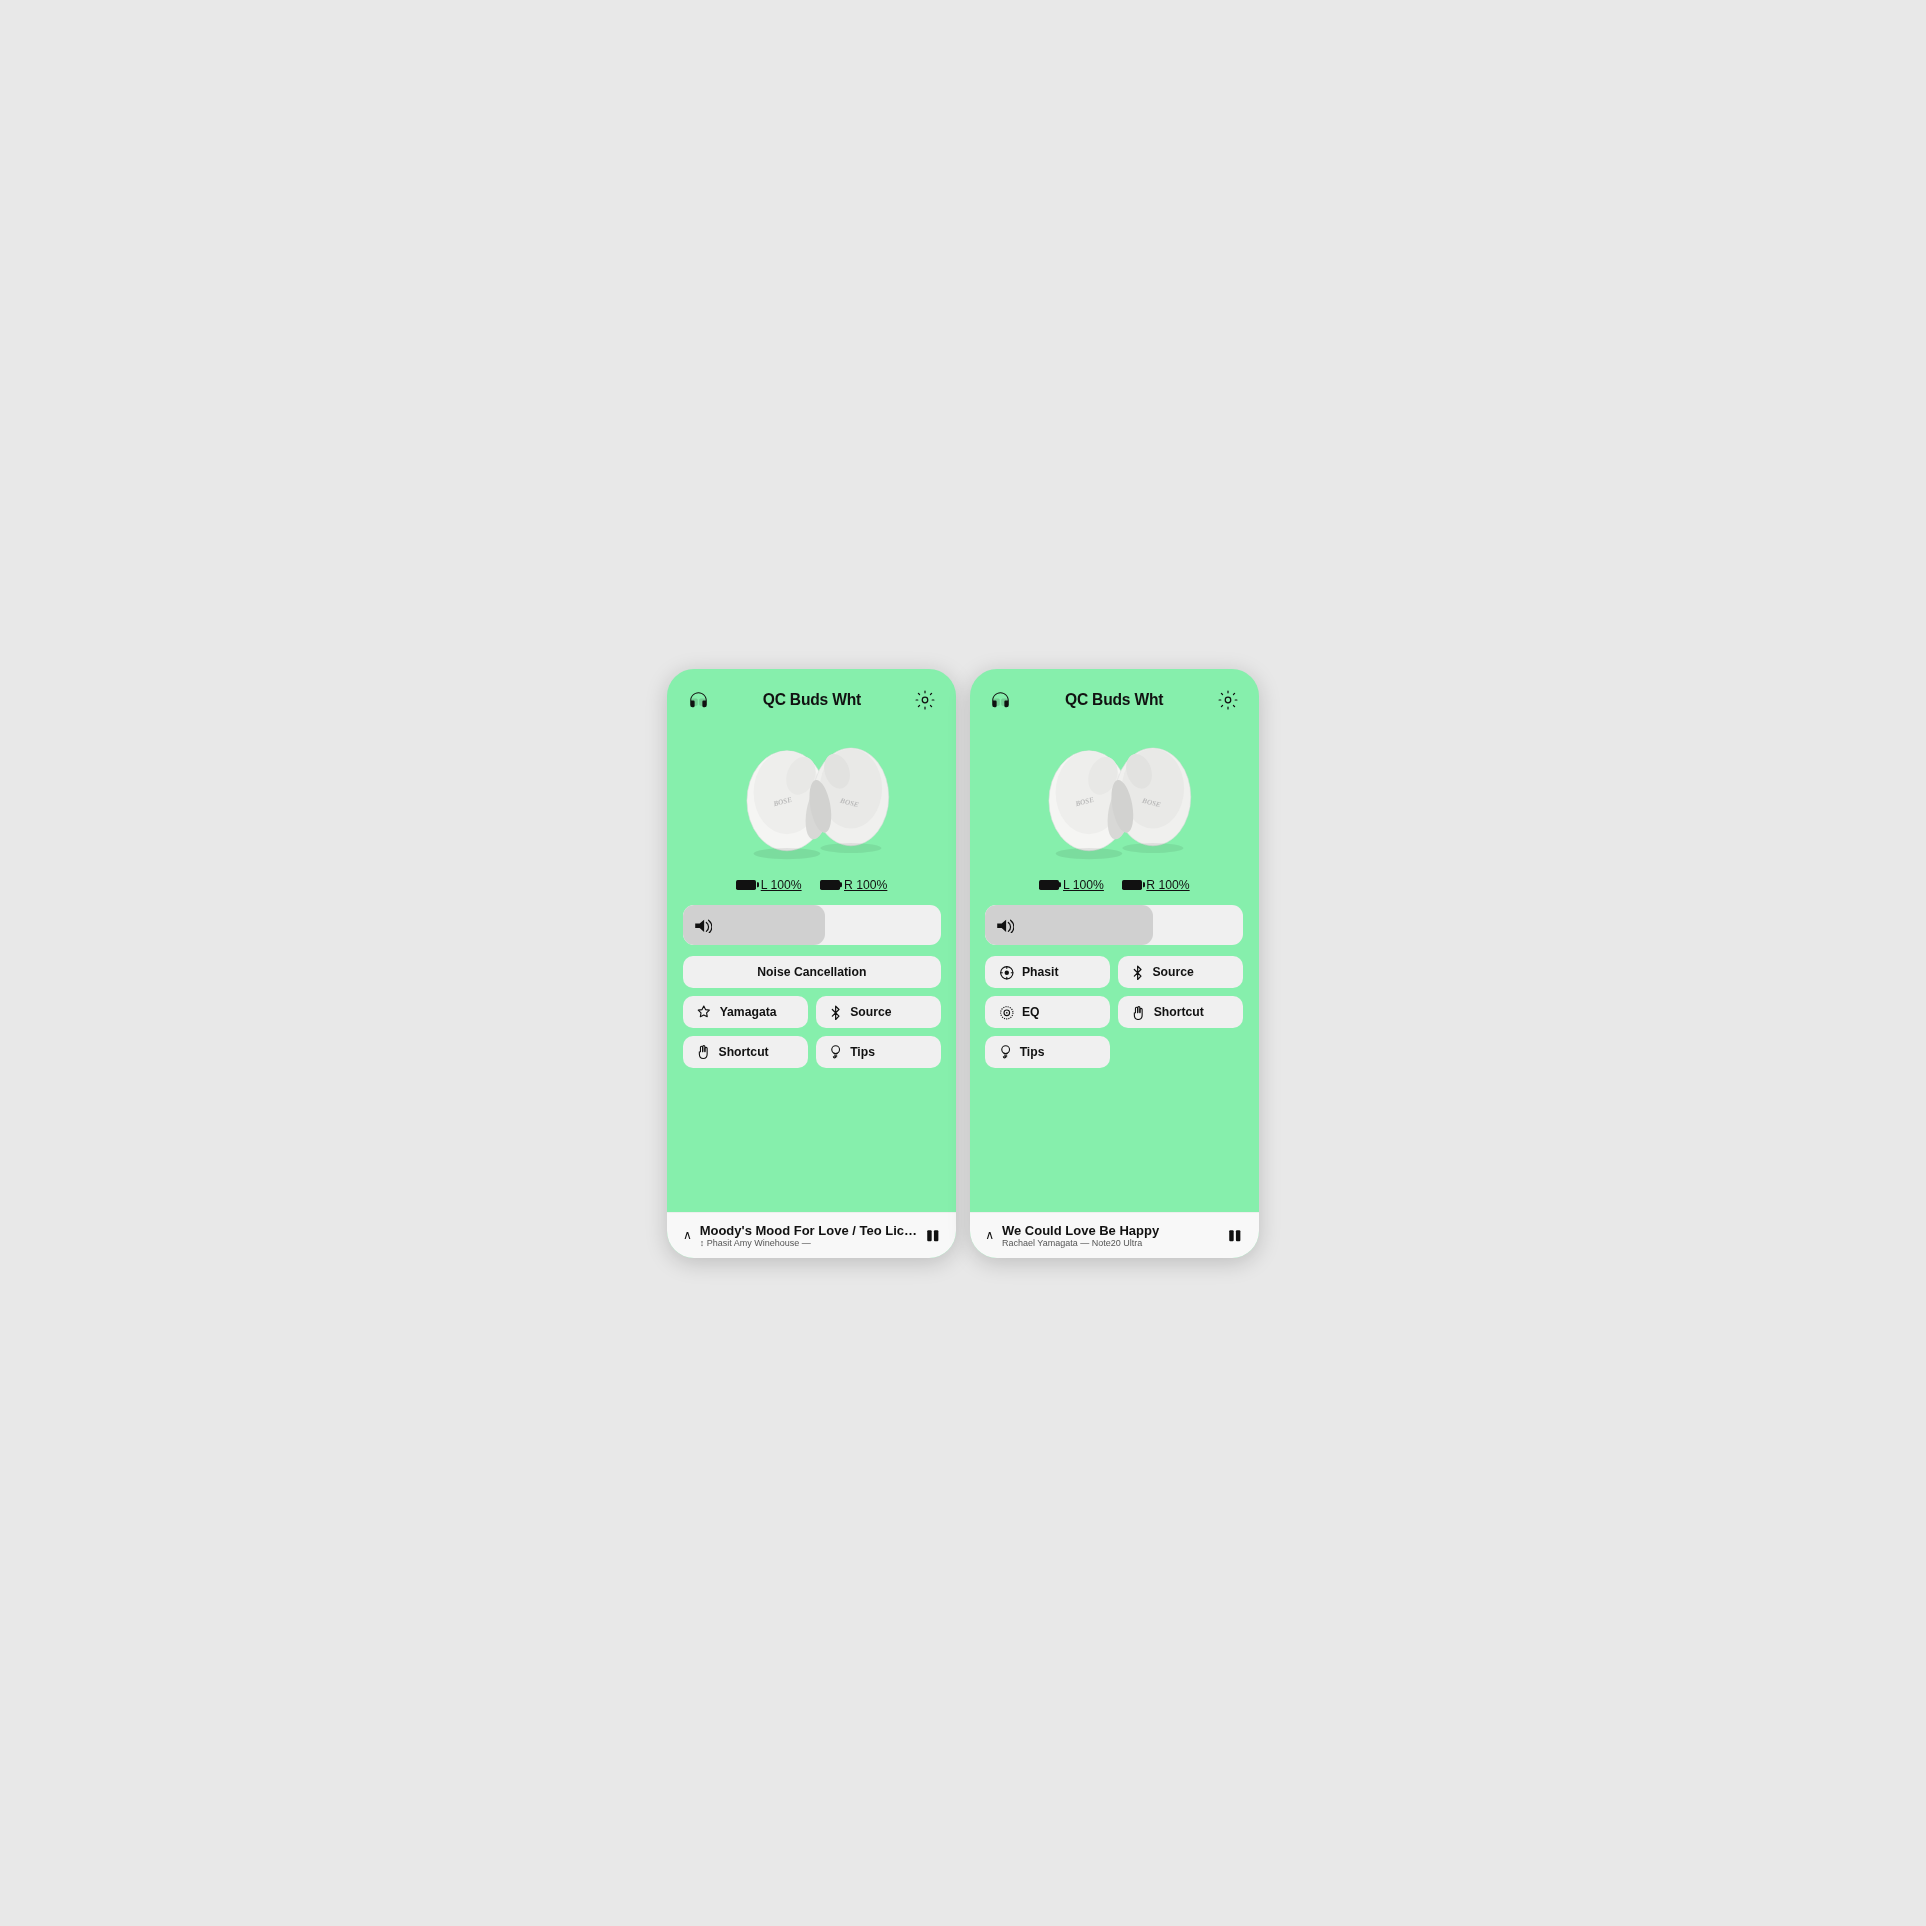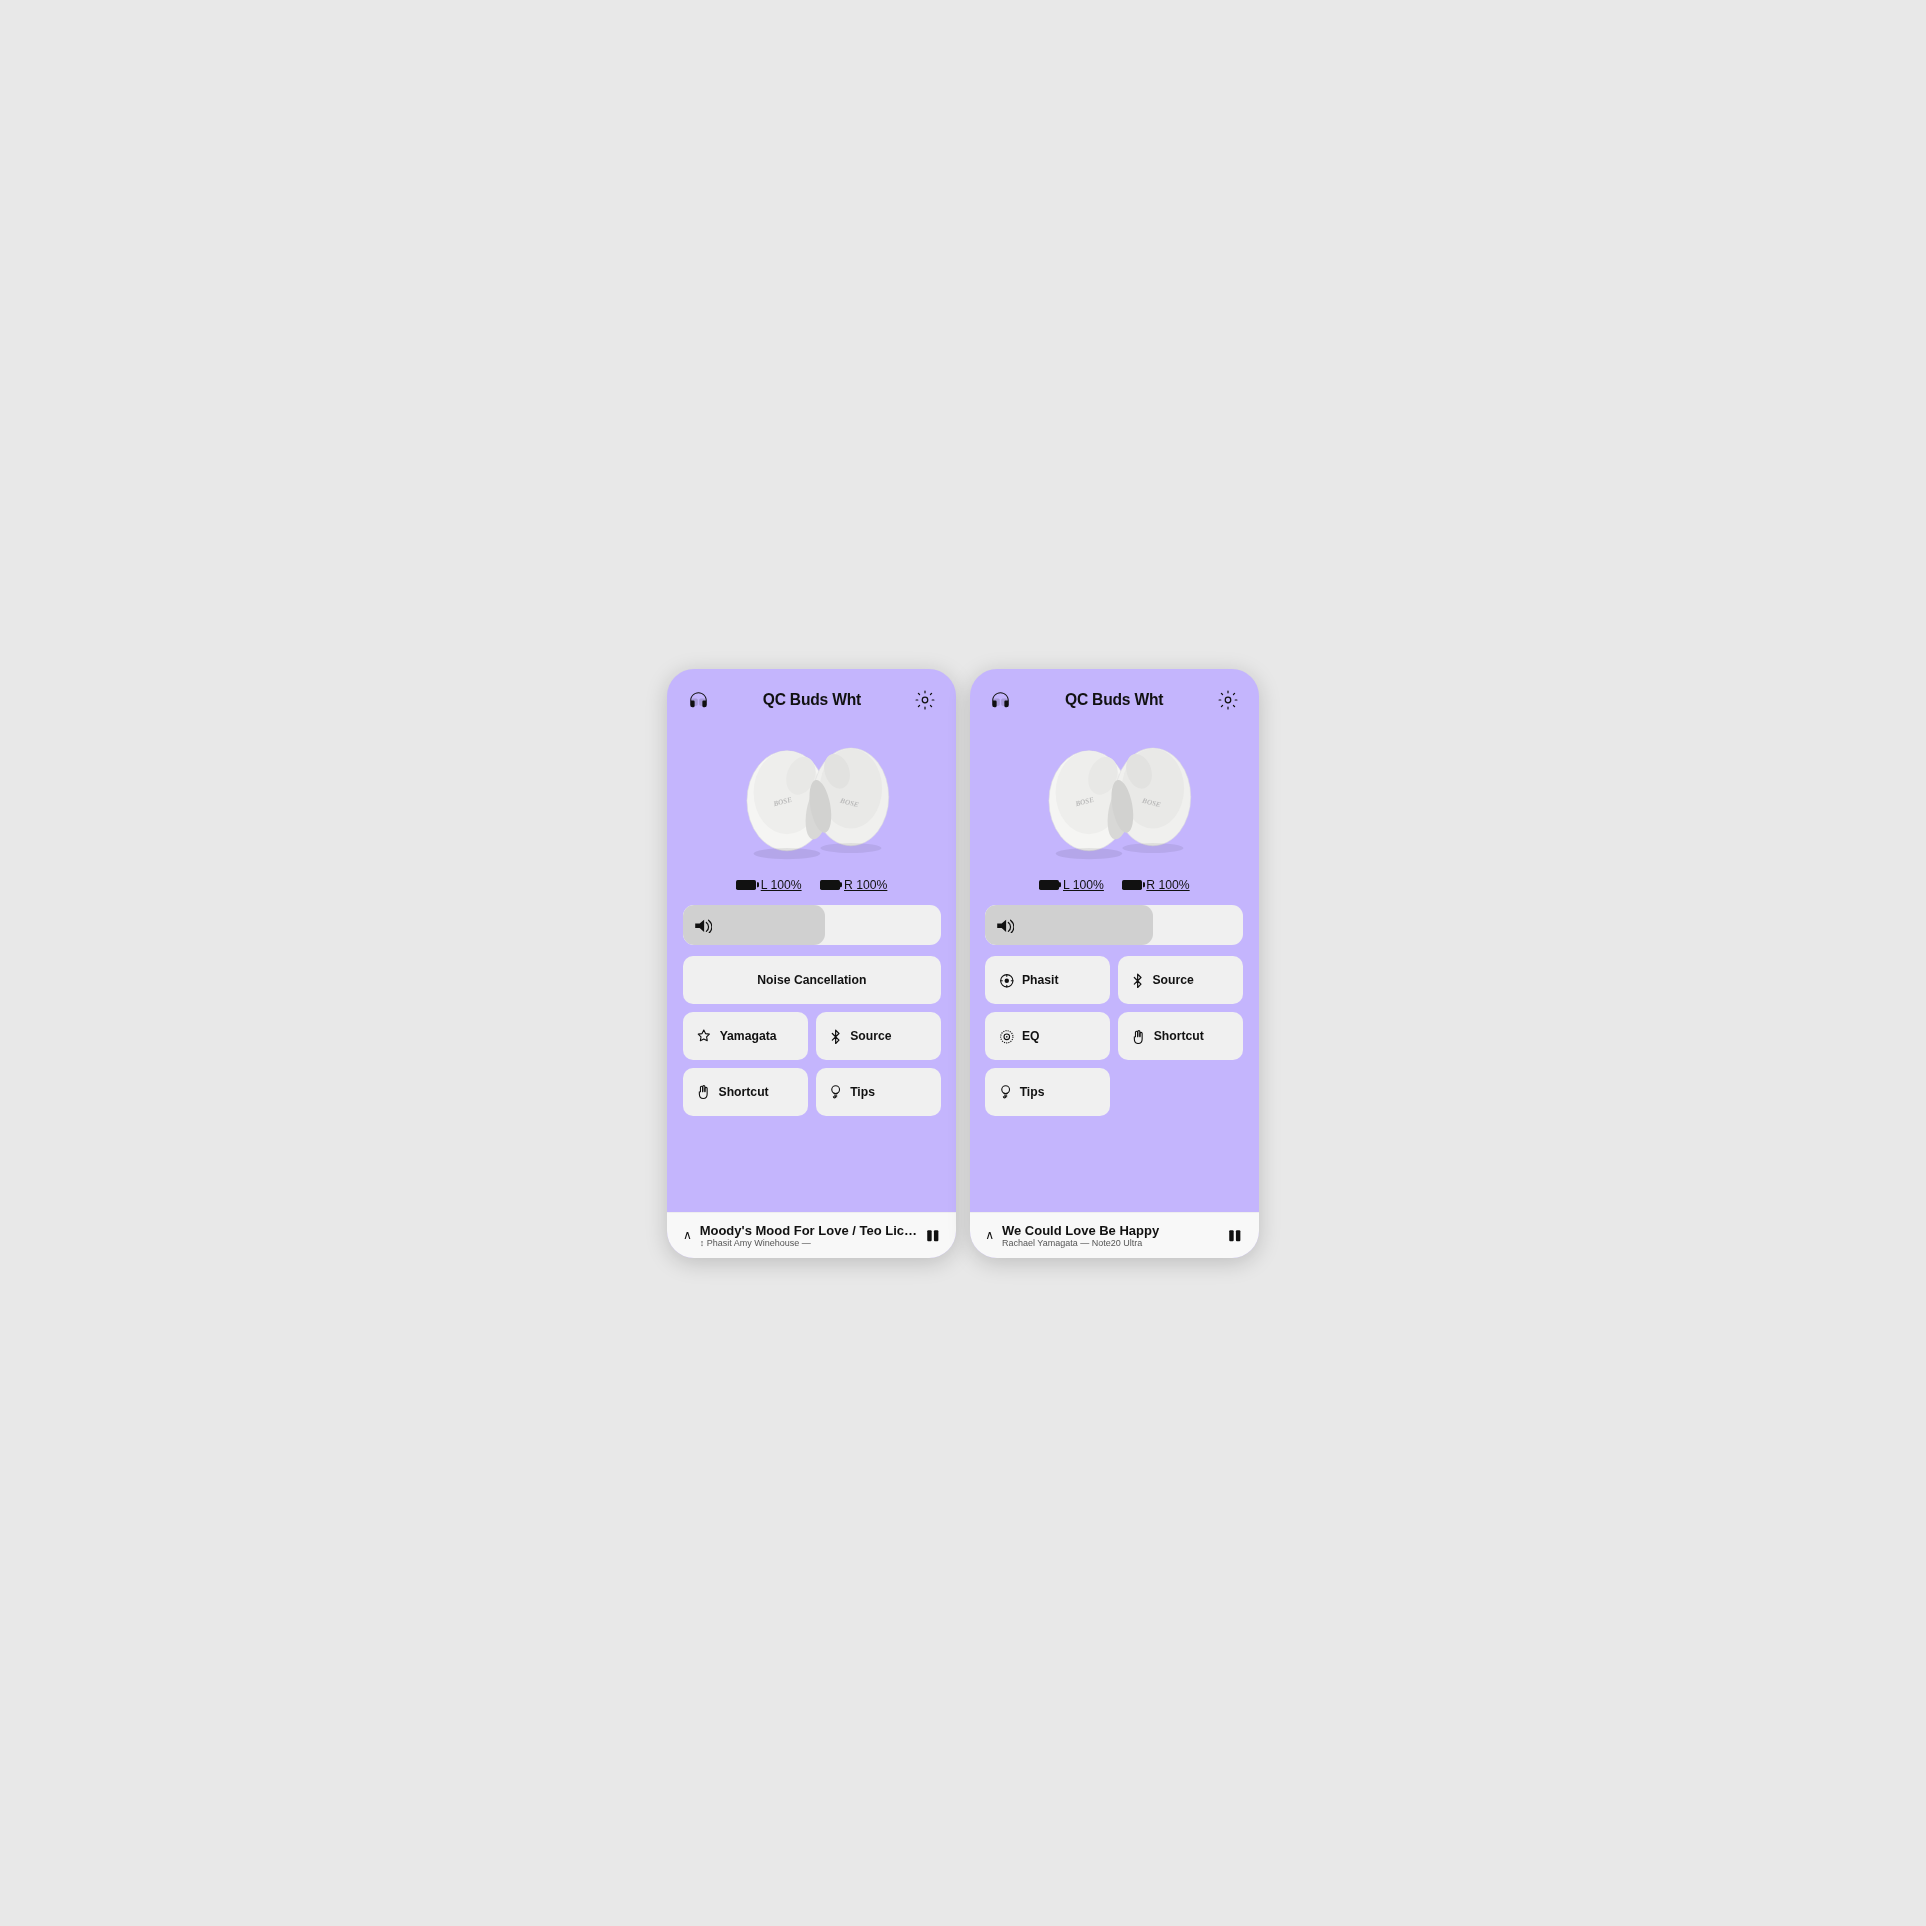--- a/index.html
+++ b/index.html
@@ -11,21 +11,21 @@
       min-height: 100vh;
       font-family: -apple-system, BlinkMacSystemFont, 'SF Pro Display', 'Helvetica Neue', Arial, sans-serif;
       padding: 11px;
     }
     .screens-container {
       display: flex;
       gap: 13.3px;
       align-items: flex-start;
     }
     .phone-screen {
-      background: #c4b5fd;
+      background: #86efac;
       border-radius: 27px;
       width: 289px;
       min-height: 589px;
       box-shadow: 0 4.4px 22px rgba(0,0,0,0.18);
       overflow: hidden;
       display: flex;
       flex-direction: column;
       padding: 0 0 0 0;
     }
     
@@ -127,21 +127,21 @@
       display: grid;
       grid-template-columns: 1fr 1fr;
       gap: 7.8px;
     }
     .btn-full {
       grid-column: 1 / -1;
     }
     .menu-btn {
       background: #f0f0f0;
       border-radius: 10px;
-      height: 48px;
+      height: 32px;
       display: flex;
       align-items: center;
       justify-content: flex-start;
       padding: 0 13.3px;
       gap: 7.8px;
       cursor: pointer;
       border: none;
       font-family: inherit;
     }
     .menu-btn.full-width {

